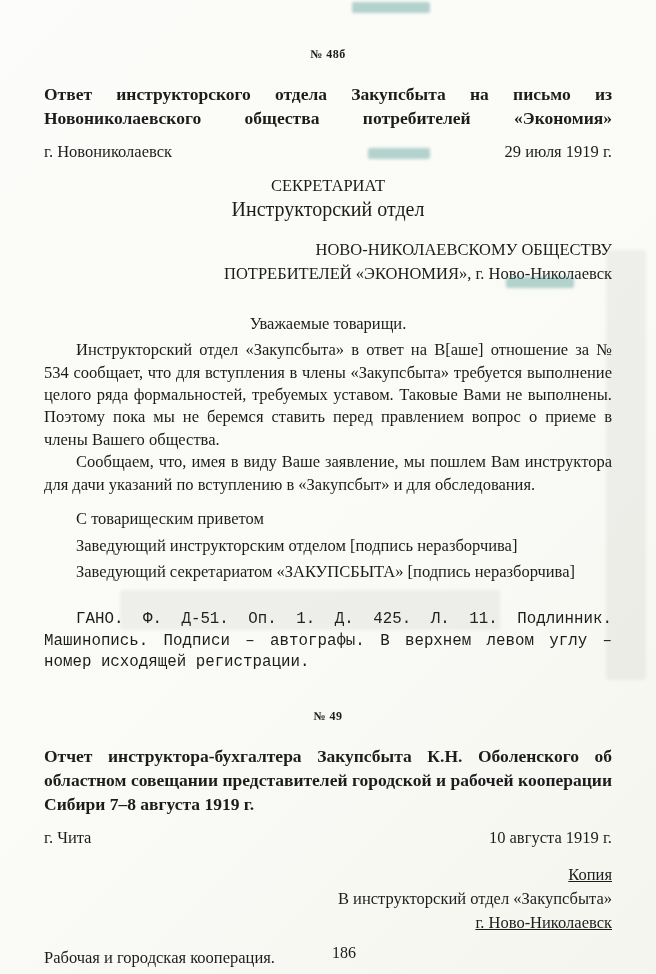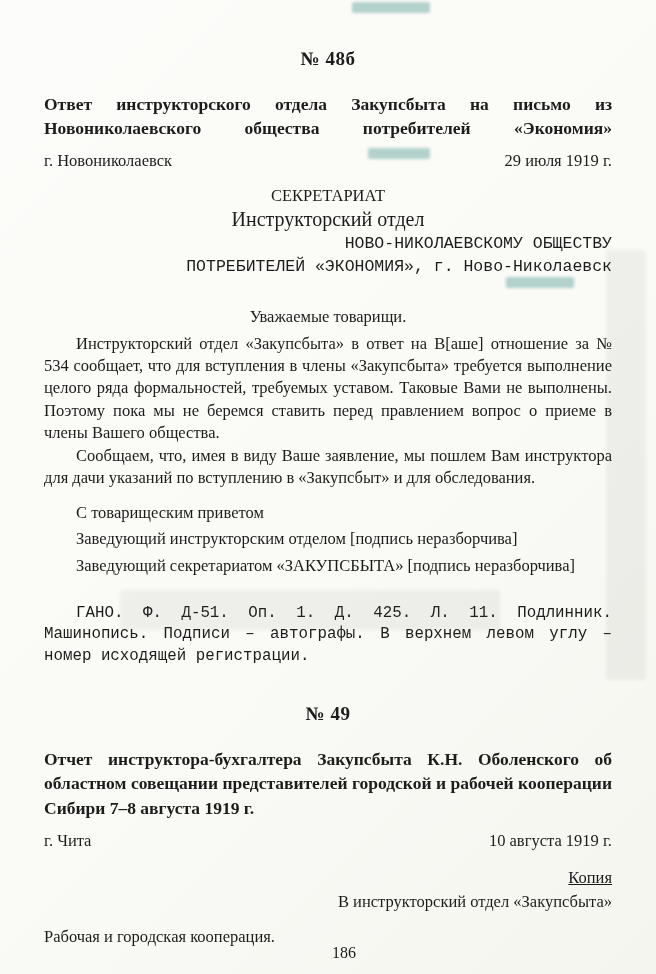--- a/index.html
+++ b/index.html
@@ -17,21 +17,21 @@
     font-family: "Liberation Serif", "DejaVu Serif", serif;
     font-size: 16.5px;
     line-height: 1.36;
     box-sizing: border-box;
     padding: 46px 44px 0 44px;
     overflow: hidden;
   }
   .doc-number {
     text-align: center;
     font-weight: bold;
-    font-size: 19px;
+    font-size: 12px;
     letter-spacing: 0.5px;
   }
   .doc-title {
     font-weight: bold;
     font-size: 17.5px;
     line-height: 1.38;
     text-align: justify;
     margin-top: 20px;
   }
   .doc-title.full-justify { text-align-last: justify; }
@@ -42,23 +42,22 @@
     margin-top: 10px;
   }
   .letterhead {
     text-align: center;
     margin-top: 12px;
     line-height: 1.3;
   }
   .letterhead .lh2 { font-size: 20px; }
   .addressee {
     text-align: right;
-    margin-top: 0;
+    margin-top: 16px;
     line-height: 1.4;
-    font-family: Liberation Mono, monospace;
   }
   .salutation {
     text-align: center;
     margin-top: 28px;
     margin-bottom: 4px;
   }
   .body-para {
     text-align: justify;
     text-indent: 32px;
     margin: 0;
@@ -144,20 +143,21 @@
   <div class="doc-title">Отчет инструктора-бухгалтера Закупсбыта К.Н. Оболенского об областном совещании представителей городской и рабочей кооперации Сибири 7–8 августа 1919 г.</div>
 
   <div class="place-date">
     <span>г. Чита</span>
     <span>10 августа 1919 г.</span>
   </div>
 
   <div class="copy-block">
     <div class="underline">Копия</div>
     <div>В инструкторский отдел «Закупсбыта»</div>
+    <div class="underline">г. Ново-Николаевск</div>
   </div>
 
   <div class="flush-line">Рабочая и городская кооперация.</div>
 
   <div class="salutation">Уважаемые товарищи.</div>
 
   <div class="page-number">186</div>
 </div>
 
 </body></html>

